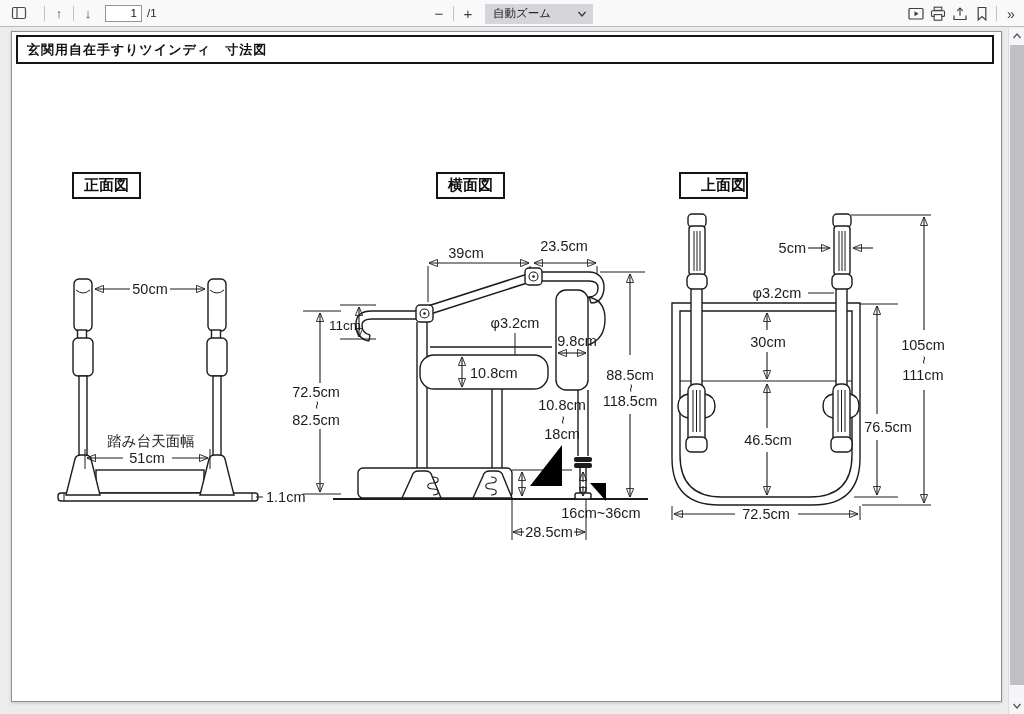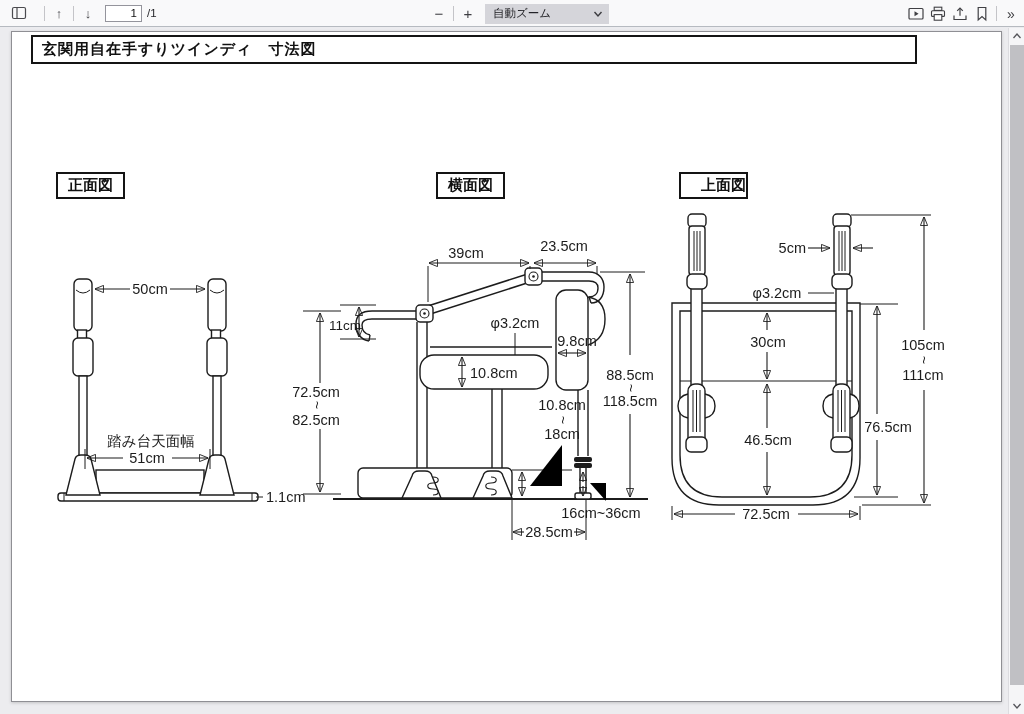--- a/index.html
+++ b/index.html
@@ -11,34 +11,34 @@
              background:#f9f9fa; border-bottom:1px solid #b6bac0;
              display:flex; align-items:center; z-index:30; }
   .tb-btn { width:22px; height:22px; display:flex; align-items:center; justify-content:center;
             color:#3e3e42; font-size:13px; border-radius:2px; cursor:default; flex:0 0 auto; }
   .tb-btn svg { display:block; }
   .tb-sep { width:1px; height:15px; background:#c4c4c8; margin:0 3px; flex:0 0 auto; }
   .pageno { width:37px; height:17px; border:1px solid #94949c; background:#fff;
             font-size:11.5px; text-align:right; padding-right:4px; color:#111;
             margin-left:6px; font-family:"Liberation Sans",sans-serif; }
   .pagecount { font-size:11.5px; color:#26262a; margin-left:5px; }
-  .zoom-box { height:20px; width:124px; background:#d5d5da; display:flex; align-items:center;
+  .zoom-box { height:20px; width:108px; background:#d5d5da; display:flex; align-items:center;
               padding:0 6px 0 8px; margin-left:6px; font-size:11.5px; color:#1b1b1f; }
   .zoom-box span.lbl { flex:1 1 auto; white-space:nowrap; overflow:hidden; }
   .grp-left { display:flex; align-items:center; margin-left:8px; }
   .grp-center { position:absolute; left:428px; top:2px; display:flex; align-items:center; height:23px; }
   .grp-right { position:absolute; right:2px; top:2px; display:flex; align-items:center; height:23px; }
 
   
   .viewer { position:absolute; top:28px; left:0; width:1024px; height:686px; background:#ececef; }
   .page { position:absolute; left:11px; top:3px; width:991px; height:671px;
           background:#fff; border:1px solid #8f8f94; box-shadow:0 1px 3px rgba(0,0,0,.18); }
-  .title-box { position:absolute; left:19px; top:3px; width:886px; height:29px;
+  .title-box { position:absolute; left:4px; top:3px; width:978px; height:29px;
                border:2px solid #141414; display:flex; align-items:center;
-               font-size:15px; font-weight:bold; color:#111; padding-left:9px; letter-spacing:1px; }
+               font-size:13px; font-weight:bold; color:#111; padding-left:9px; letter-spacing:1px; }
   .view-label { position:absolute; width:69px; height:27px; border:2px solid #141414;
                 display:flex; align-items:center; justify-content:center;
                 font-size:15px; font-weight:bold; color:#111; top:140px; }
   .drawing { position:absolute; left:0; top:0; width:987px; height:667px; }
 
   
   .drawing line, .drawing path, .drawing rect, .drawing circle { stroke:#1c1c1c; fill:none; }
   .drawing .fw { fill:#ffffff; }
   .drawing .bk { fill:#1c1c1c; stroke:none; }
   .drawing .ln { stroke-width:1.4; }
@@ -129,21 +129,21 @@
   </div>
 </div>
 
 <div class="viewer">
   <div class="page">
 
     <div class="title-box">
       <span>玄関用自在手すりツインディ　寸法図</span>
     </div>
 
-    <div class="view-label" style="left:44px;">
+    <div class="view-label" style="left:60px;">
       <span>正面図</span>
       </div>
     <div class="view-label" style="left:424px;">
       <span>横面図</span>
       </div>
     <div class="view-label" style="left:667px;padding-left:20px;">
       <span>上面図</span>
       </div>
 
     <svg class="drawing" viewBox="12 32 987 667">

